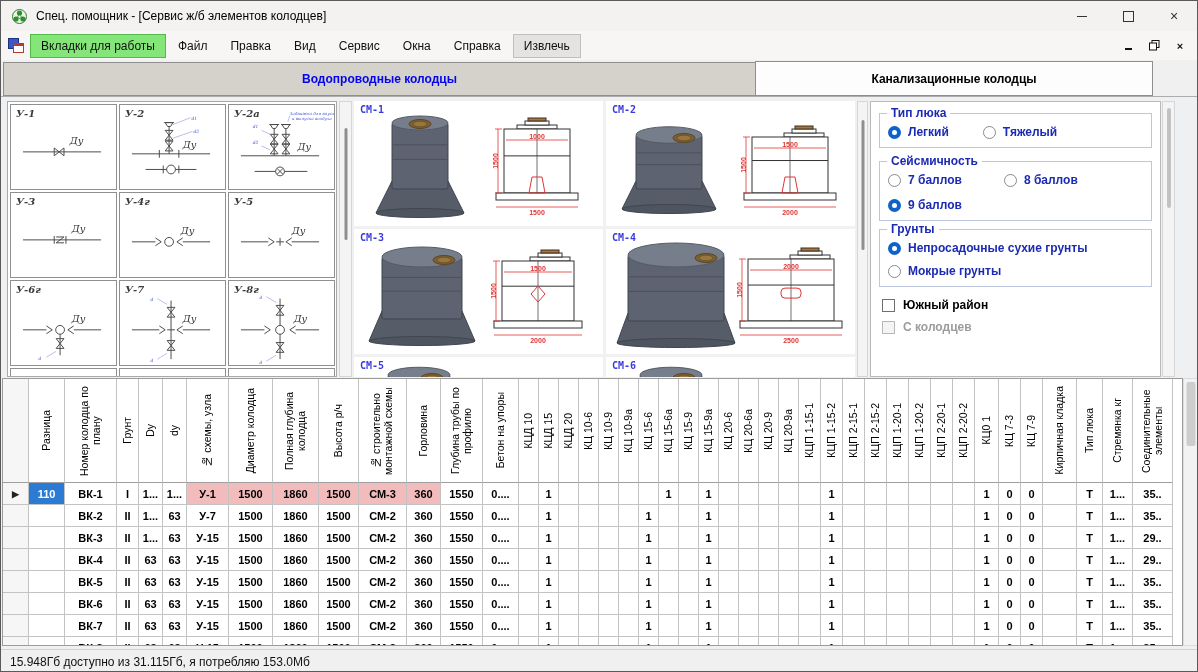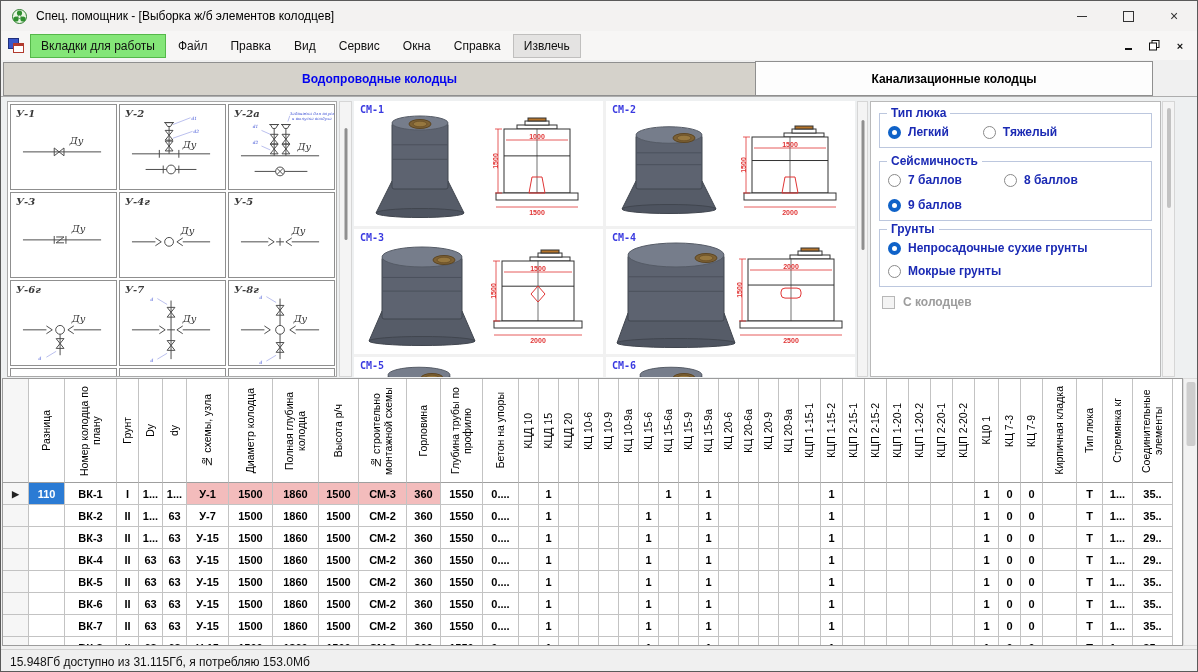--- a/index.html
+++ b/index.html
@@ -83,21 +83,21 @@
   <div class="titlebar">
     <span class="app-ico">
       <svg width="17" height="17" viewBox="0 0 17 17">
         <circle cx="8.5" cy="8.5" r="7" fill="#eaf7e4" stroke="#2f7d2f"></circle>
         <circle cx="8.5" cy="5" r="2.6" fill="#2f8f2f"></circle>
         <circle cx="5" cy="11" r="2.6" fill="#2f8f2f"></circle>
         <circle cx="12" cy="11" r="2.6" fill="#2f8f2f"></circle>
         <circle cx="8.5" cy="8.8" r="1.7" fill="#eaf7e4" stroke="#2f7d2f" stroke-width="0.8"></circle>
       </svg>
     </span>
-    <span class="title">Спец. помощник - [Выборка ж/б элементов колодцев]</span>
+    <span class="title">Спец. помощник - [Сервис ж/б элементов колодцев]</span>
     <span class="winbtns">
       <span class="wb">
           <i class="ic-min"></i>
         </span>
       <span class="wb">
           <i class="ic-max"></i>
         </span>
       <span class="wb">×</span>
     </span>
   </div>
@@ -461,20 +461,24 @@
               <span>Непросадочные сухие грунты</span>
             </span>
           </div>
         <div class="optrow" style="margin-top:9px;">
             <span class="opt">
               <span class="rad"></span>
               <span>Мокрые грунты</span>
             </span>
           </div>
       </div>
+      <div class="cbrow">
+          <span class="chk"></span>
+          <span>Южный район</span>
+        </div>
       <div class="cbrow disabled" style="margin-top:8px;">
           <span class="chk"></span>
           <span>С колодцев</span>
         </div>
 
     </div>
     <div class="vscroll" id="vs3">
         <div class="vthumb" style="top:6px;height:100px;width:4px;background:#c2c2c2;"></div>
       </div>
   </div>

